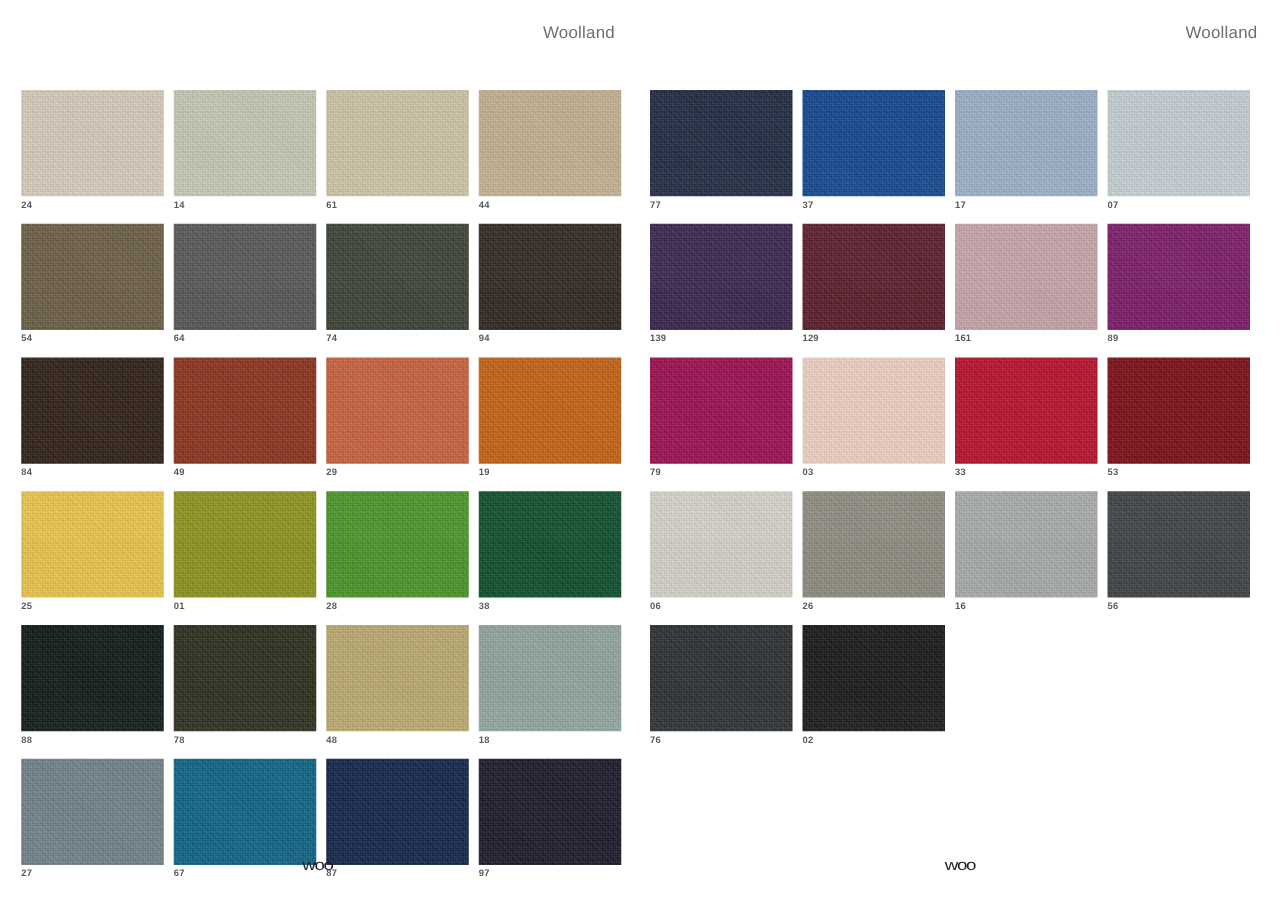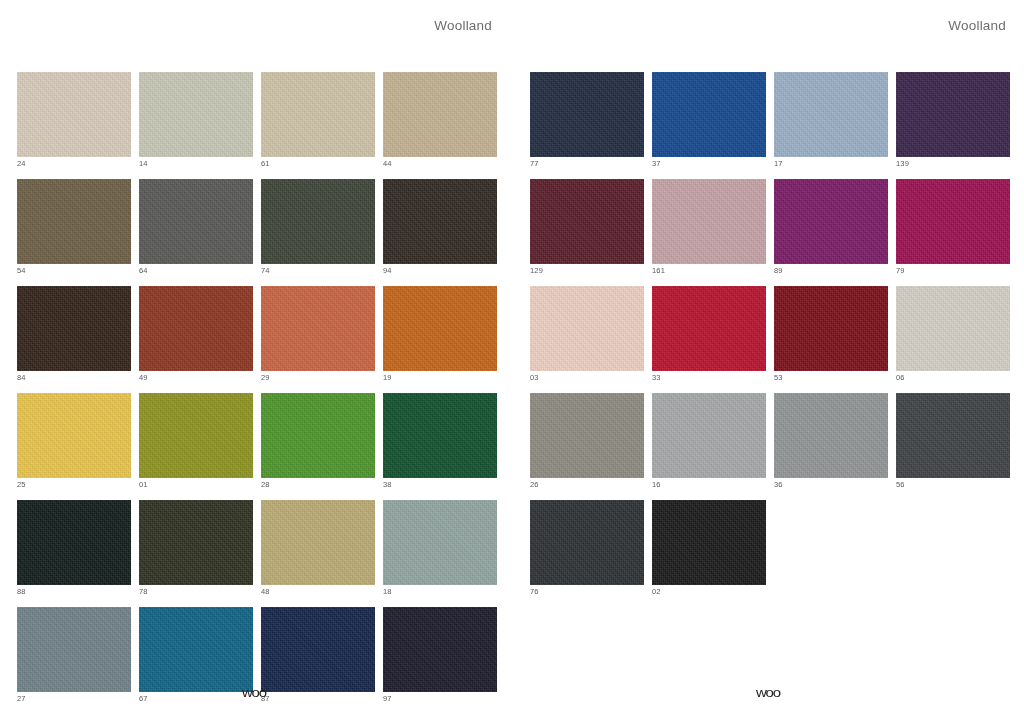--- a/index.html
+++ b/index.html
@@ -39,24 +39,25 @@
   .page-right .page-header { left: 0; width: 494px; text-align: right; }
 
   .swatch-grid {
     position: absolute;
     display: grid;
     grid-template-columns: repeat(4, 114px);
     column-gap: 8px;
     row-gap: 11px;
   }
   .page-left .swatch-grid  { left: 17px;  top: 72px; }
-  .page-right .swatch-grid { left: 18px;  top: 72px; }
+  .page-right .swatch-grid { left: 8px;  top: 72px; }
 
   .swatch-cell {
     width: 112px;
+    font-weight: bold;
   }
   .swatch-chip {
     width: 114px;
     height: 85px;
     position: relative;
     overflow: hidden;
   }
   
   .swatch-chip::after {
     content: "";
@@ -212,20 +213,24 @@
       </div>
       <div class="swatch-cell">
         <div class="swatch-chip" style="background-color: rgb(21, 72, 143);"></div>
         <span class="swatch-label">37</span>
       </div>
       <div class="swatch-cell">
         <div class="swatch-chip" style="background-color: rgb(154, 175, 198);"></div>
         <span class="swatch-label">17</span>
       </div>
       <div class="swatch-cell">
+        <div class="swatch-chip" style="background-color: rgb(195, 205, 209);"></div>
+        <span class="swatch-label">07</span>
+      </div>
+      <div class="swatch-cell">
         <div class="swatch-chip" style="background-color: rgb(59, 37, 76);"></div>
         <span class="swatch-label">139</span>
       </div>
       <div class="swatch-cell">
         <div class="swatch-chip" style="background-color: rgb(90, 31, 43);"></div>
         <span class="swatch-label">129</span>
       </div>
       <div class="swatch-cell">
         <div class="swatch-chip" style="background-color: rgb(197, 163, 168);"></div>
         <span class="swatch-label">161</span>
@@ -256,24 +261,20 @@
       </div>
       <div class="swatch-cell">
         <div class="swatch-chip" style="background-color: rgb(142, 139, 128);"></div>
         <span class="swatch-label">26</span>
       </div>
       <div class="swatch-cell">
         <div class="swatch-chip" style="background-color: rgb(166, 170, 169);"></div>
         <span class="swatch-label">16</span>
       </div>
       <div class="swatch-cell">
-        <div class="swatch-chip" style="background-color: rgb(146, 150, 151);"></div>
-        <span class="swatch-label">36</span>
-      </div>
-      <div class="swatch-cell">
         <div class="swatch-chip" style="background-color: rgb(63, 67, 70);"></div>
         <span class="swatch-label">56</span>
       </div>
       <div class="swatch-cell">
         <div class="swatch-chip" style="background-color: rgb(46, 49, 51);"></div>
         <span class="swatch-label">76</span>
       </div>
       <div class="swatch-cell">
         <div class="swatch-chip" style="background-color: rgb(27, 27, 29);"></div>
         <span class="swatch-label">02</span>

